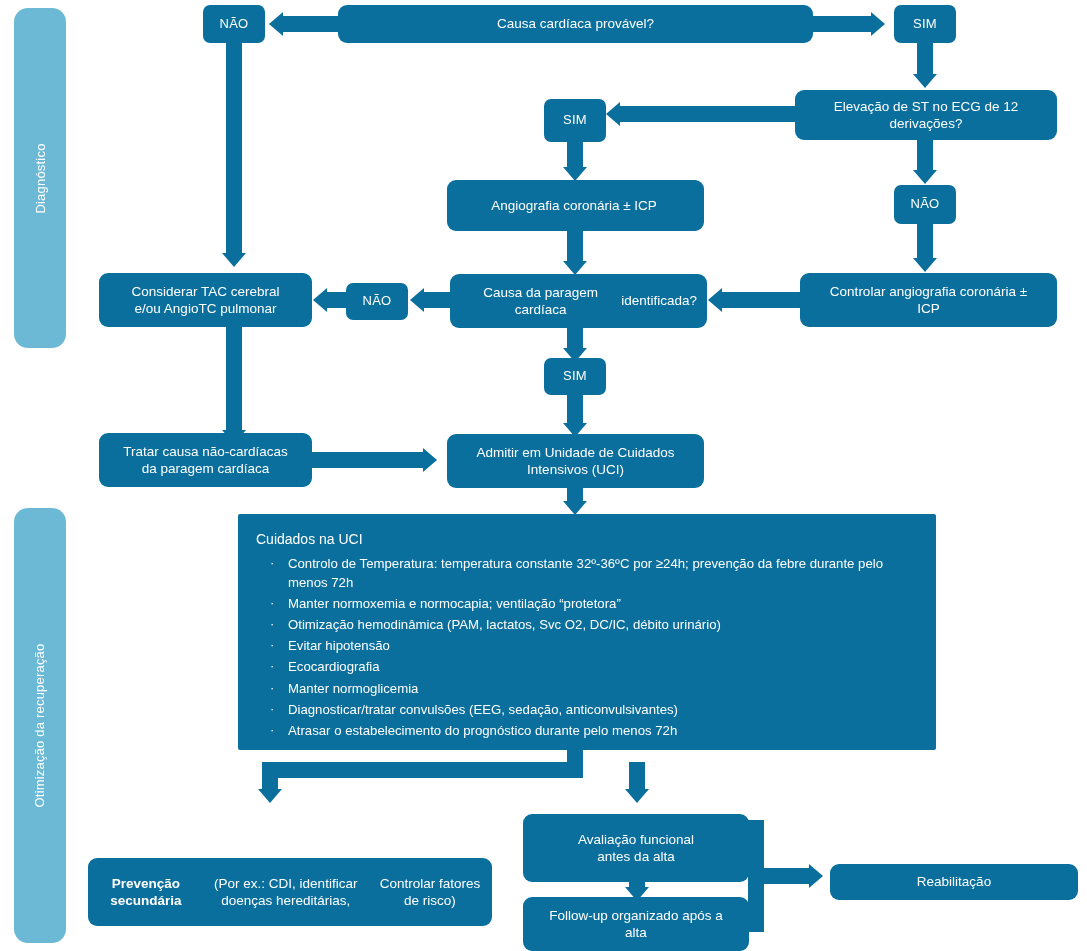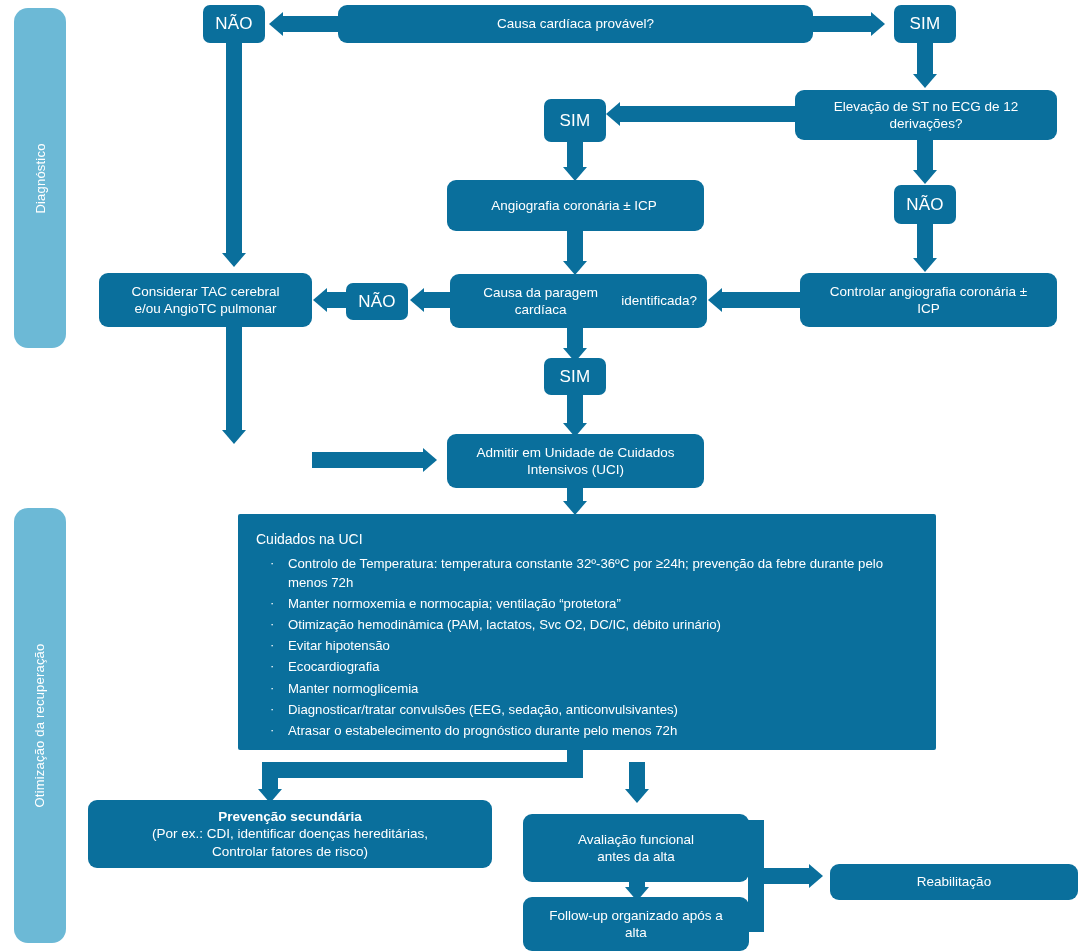--- a/index.html
+++ b/index.html
@@ -46,21 +46,21 @@
     align-items: center;
     justify-content: center;
     text-align: center;
     font-size: 13.5px;
     line-height: 1.28;
     padding: 4px 10px;
     z-index: 3;
   }
   .node.small {
     border-radius: 7px;
-    font-size: 17px;
+    font-size: 13px;
     letter-spacing: .3px;
   }
   .node .ln { display: block; }
 
   
   .care-panel {
     position: absolute;
     background: #0A6F9C;
     border-radius: 2px;
     color: #ffffff;
@@ -236,20 +236,24 @@
 
   <div class="node small" style="left:544px; top:358px; width:62px; height:37px;">
     <span>SIM</span>
   </div>
 
   <div class="node" style="left:99px; top:273px; width:213px; height:54px; flex-direction:column;">
     <span class="ln">Considerar TAC cerebral</span>
     <span class="ln">e/ou AngioTC pulmonar</span>
   </div>
 
+  <div class="node" style="left:99px; top:433px; width:213px; height:54px; flex-direction:column;">
+    <span class="ln">Tratar causa não-cardíacas</span>
+    <span class="ln">da paragem cardíaca</span>
+  </div>
 
   <div class="node" style="left:447px; top:434px; width:257px; height:54px; flex-direction:column;">
     <span class="ln">Admitir em Unidade de Cuidados</span>
     <span class="ln">Intensivos (UCI)</span>
   </div>
 
   <div class="care-panel" style="left:238px; top:514px; width:698px; height:236px;">
     <div class="care-title">Cuidados na UCI</div>
     <ul class="care-list">
       <li>
@@ -280,21 +284,21 @@
         <span class="bul">·</span>
         <span>Diagnosticar/tratar convulsões (EEG, sedação, anticonvulsivantes)</span>
       </li>
       <li>
         <span class="bul">·</span>
         <span>Atrasar o estabelecimento do prognóstico durante pelo menos 72h</span>
       </li>
     </ul>
   </div>
 
-  <div class="node" style="left:88px; top:800px; width:404px; height:68px; flex-direction:column;text-align:center;">
+  <div class="node" style="left:88px; top:858px; width:404px; height:68px; flex-direction:row;text-align:center;">
     <span class="ln strong-ln">Prevenção secundária</span>
     <span class="ln">(Por ex.: CDI, identificar doenças hereditárias,</span>
     <span class="ln">Controlar fatores de risco)</span>
   </div>
 
   <div class="node" style="left:523px; top:814px; width:226px; height:68px; flex-direction:column;">
     <span class="ln">Avaliação funcional</span>
     <span class="ln">antes da alta</span>
   </div>
 

